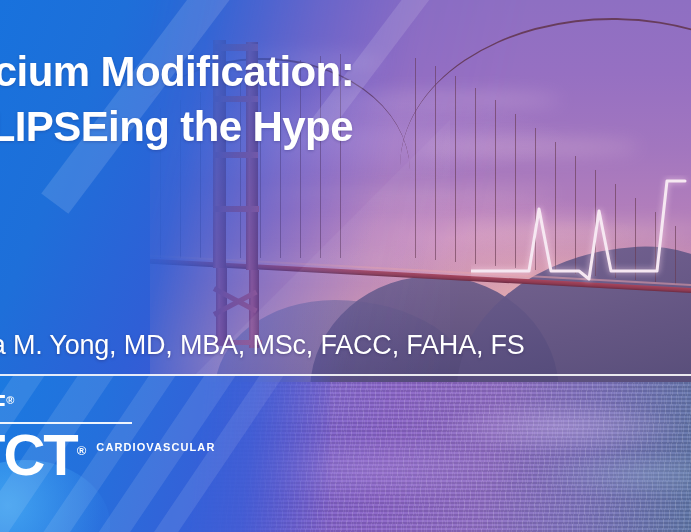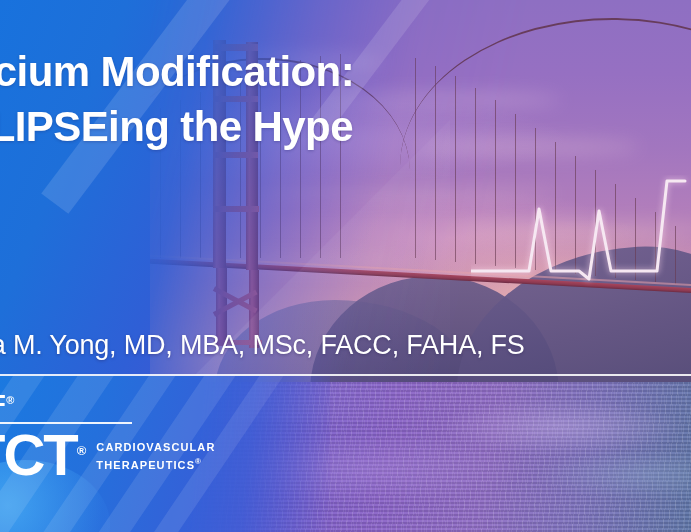--- a/index.html
+++ b/index.html
@@ -427,19 +427,18 @@
 
     <div id="divider"></div>
 
     <div id="logo-lockup">
       <div id="crf-mark"><span>RF</span><span id="crf-reg">®</span></div>
       <div id="logo-rule"></div>
       <div id="tct-row">
         <div id="tct-mark"><span>TCT</span><span id="tct-reg">®</span></div>
         <div id="tct-words">
           <div>CARDIOVASCULAR</div>
-          <div><span>THERAPEUTICS</span><span class="reg">®</span></div>
         </div>
       </div>
     </div>
 
   </div>
 </div>
 
 </body></html>

